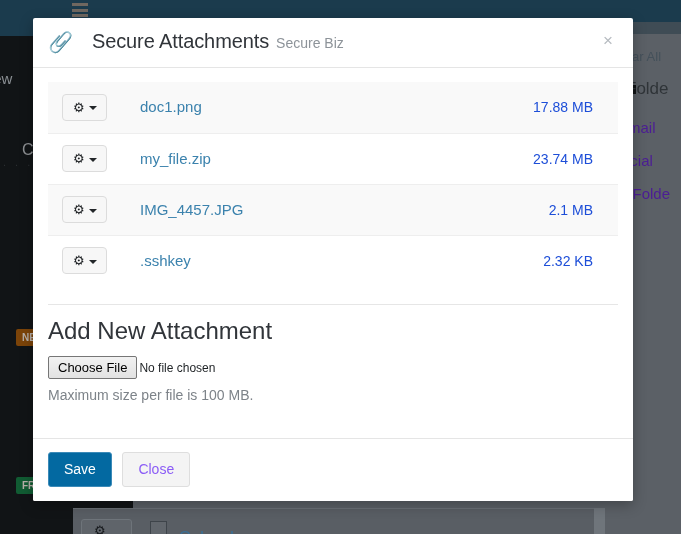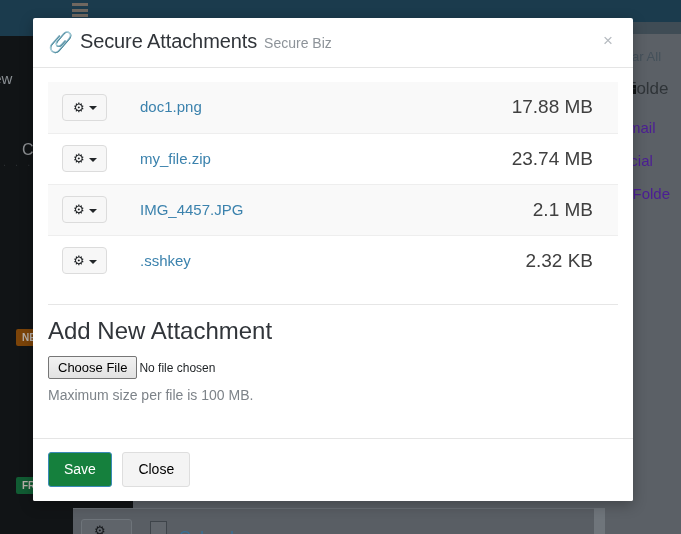--- a/index.html
+++ b/index.html
@@ -244,20 +244,21 @@
     top: 1px;
     display: inline-block;
     transform: scaleX(-1);
   }
 
   .modal-title {
     font-size: 20px;
     color: #31353a;
     font-weight: normal;
     letter-spacing: -0.1px;
+    margin-left: 12px;
   }
 
   .modal-subtitle {
     font-size: 14px;
     color: #8d9399;
   }
 
   .modal-close {
     position: absolute;
     right: 14px;
@@ -323,22 +324,22 @@
   }
 
   .file-link {
     font-size: 15px;
     color: #3b82ad;
     text-decoration: none;
     cursor: pointer;
   }
 
   .file-size {
-    font-size: 19px;
-    color: #404040;
+    font-size: 14px;
+    color: #1d4ed8;
   }
 
   .divider {
     border: none;
     border-top: 1px solid #e6e6e6;
     margin: 18px 0 0 0;
   }
 
   .add-section {
     padding: 12px 0 0 0;
@@ -388,29 +389,29 @@
   }
   .btn {
     font-size: 14px;
     border-radius: 3px;
     padding: 8px 15px;
     cursor: pointer;
     font-family: "Liberation Sans", sans-serif;
     line-height: 1.2;
   }
   .btn-save {
-    background: #15803d;
+    background: #0369a1;
     border: 1px solid #3b8ab8;
     color: #ffffff;
     margin-right: 6px;
   }
   .btn-close {
     background: #f4f4f4;
     border: 1px solid #dedede;
-    color: #000000;
+    color: #8b5cf6;
   }
 </style>
 </head>
 <body>
 
 <div id="app">
 
   <div class="bg-layer">
 
     <div class="topbar"></div>

